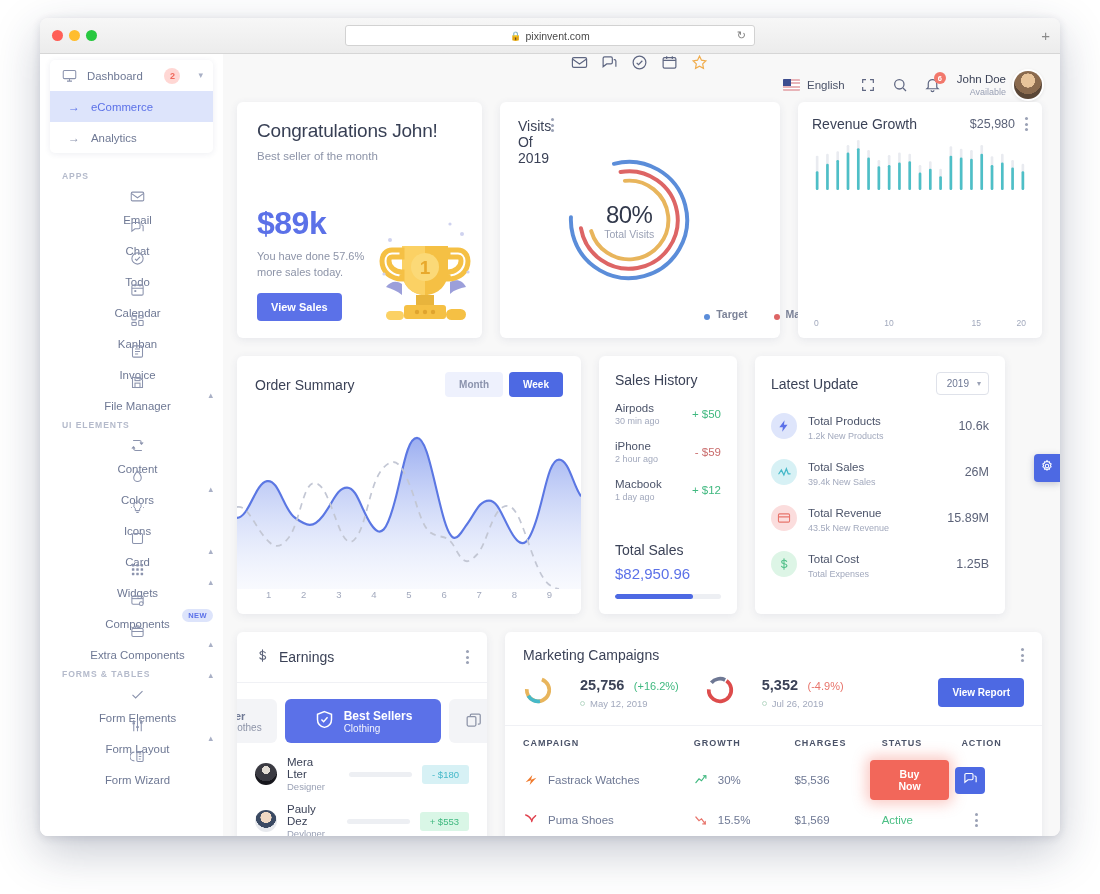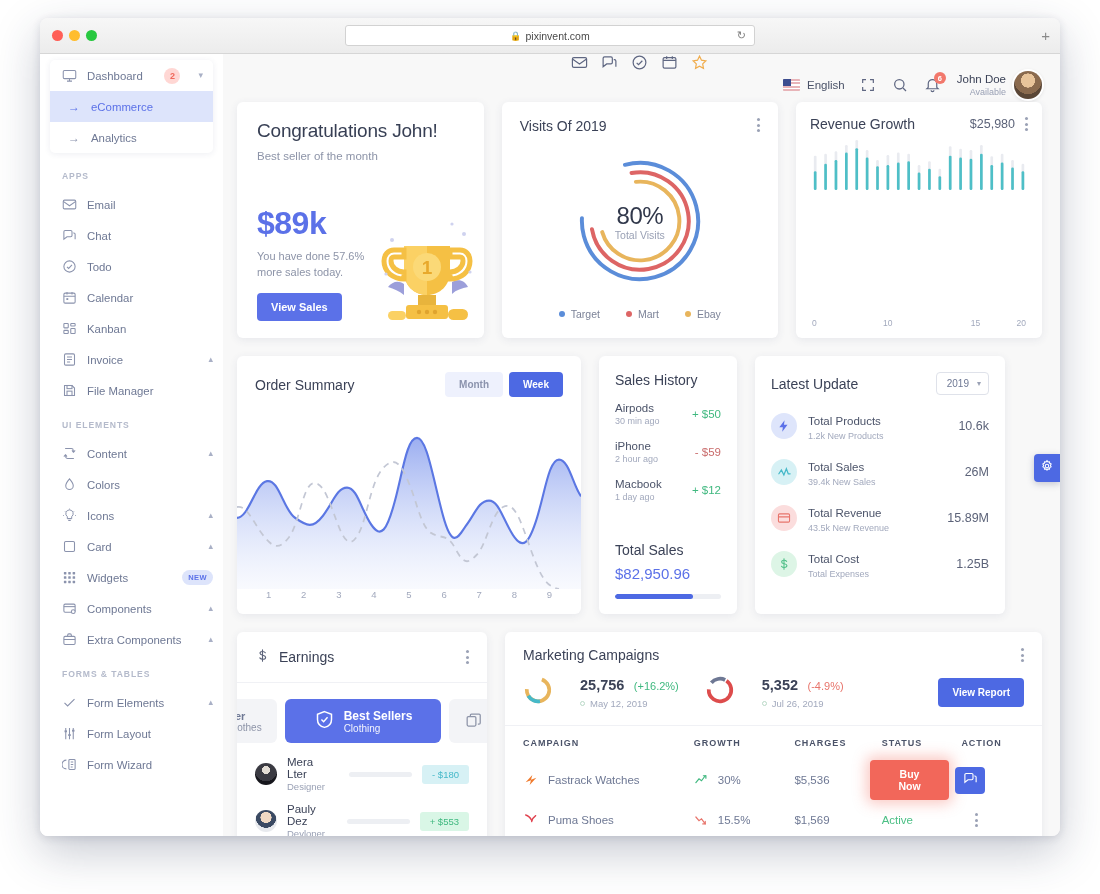--- a/index.html
+++ b/index.html
@@ -105,21 +105,21 @@
   }
   .nav-badge.new {
     background: #dde4fb; color: #5b71e8; width: auto; border-radius: 9px;
     padding: 2px 6px; height: 15px; font-size: 7.5px; letter-spacing: .4px;
   }
   .chev { margin-left: auto; color: #a9b0c6; font-size: 9px; line-height: 1; }
   .nav-label {
     font-size: 8.6px; letter-spacing: .9px; color: #b4bacb;
     padding: 14px 0 8px 22px; text-transform: uppercase; font-weight: 600;
   }
-  .nav-flat .nav-item { padding-left: 22px; }
+  .nav-flat .nav-item { padding-left: 22px; flex-direction: column; }
 
   
   #content { flex: 1; height: 782px; position: relative; overflow: hidden; }
 
   #topbar {
     height: 48px; display: flex; align-items: center;
     padding: 0 18px 0 14px; gap: 0; flex-direction: column;
   }
   #topbar-left { display: flex; align-items: center; gap: 13px; }
   .tb-icon { width: 17px; height: 17px; color: #5f6782; display: block; cursor: pointer; }
@@ -168,28 +168,28 @@
   #congrats-sub { font-size: 11.5px; color: #8d94a8; margin-top: 8px; }
   #congrats-amount { font-size: 32px; color: #5b71e8; font-weight: 700; margin-top: 43px; letter-spacing: -.5px; }
   #congrats-text { font-size: 11px; color: #8d94a8; margin-top: 7px; line-height: 1.45; width: 120px; }
   #view-sales-btn {
     margin-top: 12px; background: #5b71e8; color: #fff;
     font-size: 11px; font-weight: 600; border: none; border-radius: 4px;
     padding: 8px 14px; cursor: pointer; font-family: inherit;
   }
   #trophy { position: absolute; right: 4px; bottom: 8px; width: 106px; height: 118px; }
 
-  #visits-card { width: 280px; padding: 16px 18px; display: flex; flex-direction: column; }
+  #visits-card { width: 280px; padding: 16px 18px; display: flex; flex-direction: row; }
   #visits-head { display: flex; align-items: flex-start; justify-content: space-between; }
   #visits-donut { flex: 1; display: flex; align-items: center; justify-content: center; position: relative; }
   #visits-center { position: absolute; text-align: center; }
   #visits-pct { font-size: 24px; color: #2e3murky; color: #31384b; font-weight: 400; letter-spacing: -.5px; }
   #visits-label { font-size: 10.5px; color: #9aa1b5; margin-top: -1px; }
   #visits-legend { display: flex; justify-content: center; gap: 26px; padding-bottom: 2px; }
-  .legend-item { display: flex; align-items: center; gap: 6px; font-size: 10.5px; color: #7c8398; }
+  .legend-item { display: flex; align-items: flex-end; gap: 6px; font-size: 10.5px; color: #7c8398; font-weight: bold; }
   .legend-dot { width: 6px; height: 6px; border-radius: 50%; display: block; }
 
   #right-col { width: 250px; display: flex; flex-direction: column; gap: 18px; }
   #stat-row { display: flex; gap: 18px; }
   .stat-card { flex: 1; padding: 16px 10px 14px; text-align: center; }
   .stat-circle {
     width: 34px; height: 34px; border-radius: 50%;
     margin: 0 auto 10px; display: flex; align-items: center; justify-content: center;
   }
   .stat-label { font-size: 10.5px; color: #8d94a8; }

